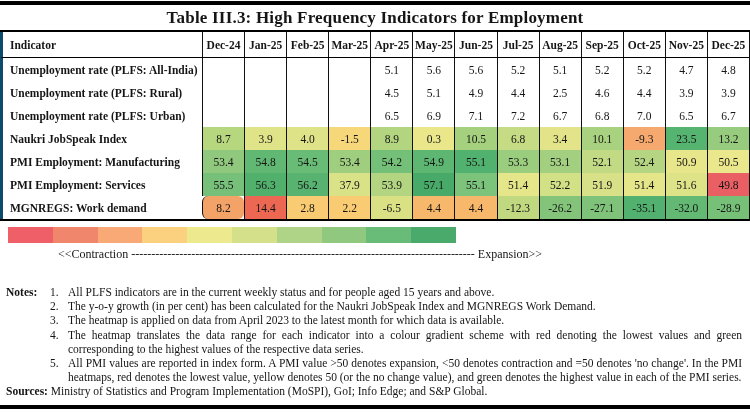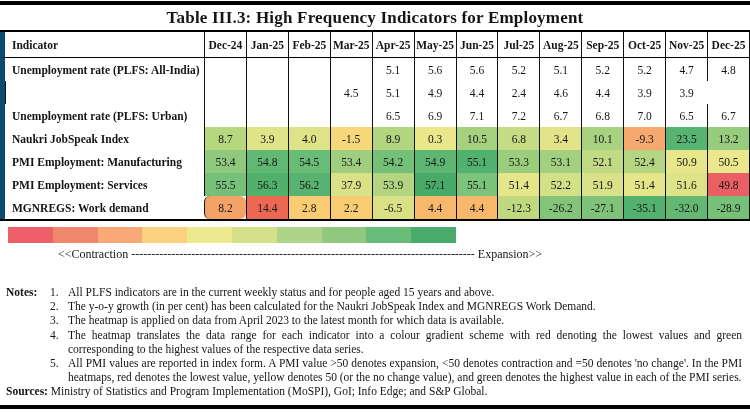--- a/index.html
+++ b/index.html
@@ -14,21 +14,21 @@
   .bottom-bar { position:absolute; bottom:3px; left:0; width:750px; height:4px; background:#000; }
 
   .title {
     margin-top:6px; height:24px; text-align:center;
     font-weight:bold; font-size:17px; line-height:24px; letter-spacing:.2px;
   }
 
   .table { border-top:2px solid #000; border-bottom:2px solid #000; }
   .trow {
     display:grid; grid-template-columns:199px repeat(13, 1fr);
-    border-left:5px solid #0c4a6e; border-right:1px solid #111;
+    border-left:3px solid #0c4a6e; border-right:1px solid #111;
   }
   .thead { border-bottom:1.5px solid #000; }
   .cell {
     border-left:1px solid #111; height:23px;
     display:flex; align-items:center; justify-content:center;
     font-size:11.5px; white-space:nowrap; overflow:hidden;
   }
   .thead .cell { height:25px; font-weight:bold; font-size:11.5px; }
   .cell.label {
     border-left:none; justify-content:flex-start; padding-left:7px;
@@ -89,29 +89,30 @@
           <div class="cell">5.6</div>
           <div class="cell">5.6</div>
           <div class="cell">5.2</div>
           <div class="cell">5.1</div>
           <div class="cell">5.2</div>
           <div class="cell">5.2</div>
           <div class="cell">4.7</div>
           <div class="cell">4.8</div>
         </div>
         <div class="trow">
+          <div class="cell label">Unemployment rate (PLFS: Rural)</div>
           <div class="cell"></div>
           <div class="cell"></div>
           <div class="cell"></div>
           <div class="cell"></div>
           <div class="cell">4.5</div>
           <div class="cell">5.1</div>
           <div class="cell">4.9</div>
           <div class="cell">4.4</div>
-          <div class="cell">2.4</div>
+          <div class="cell">2.5</div>
           <div class="cell">4.6</div>
           <div class="cell">4.4</div>
           <div class="cell">3.9</div>
           <div class="cell">3.9</div>
         </div>
         <div class="trow">
           <div class="cell label">Unemployment rate (PLFS: Urban)</div>
           <div class="cell"></div>
           <div class="cell"></div>
           <div class="cell"></div>

